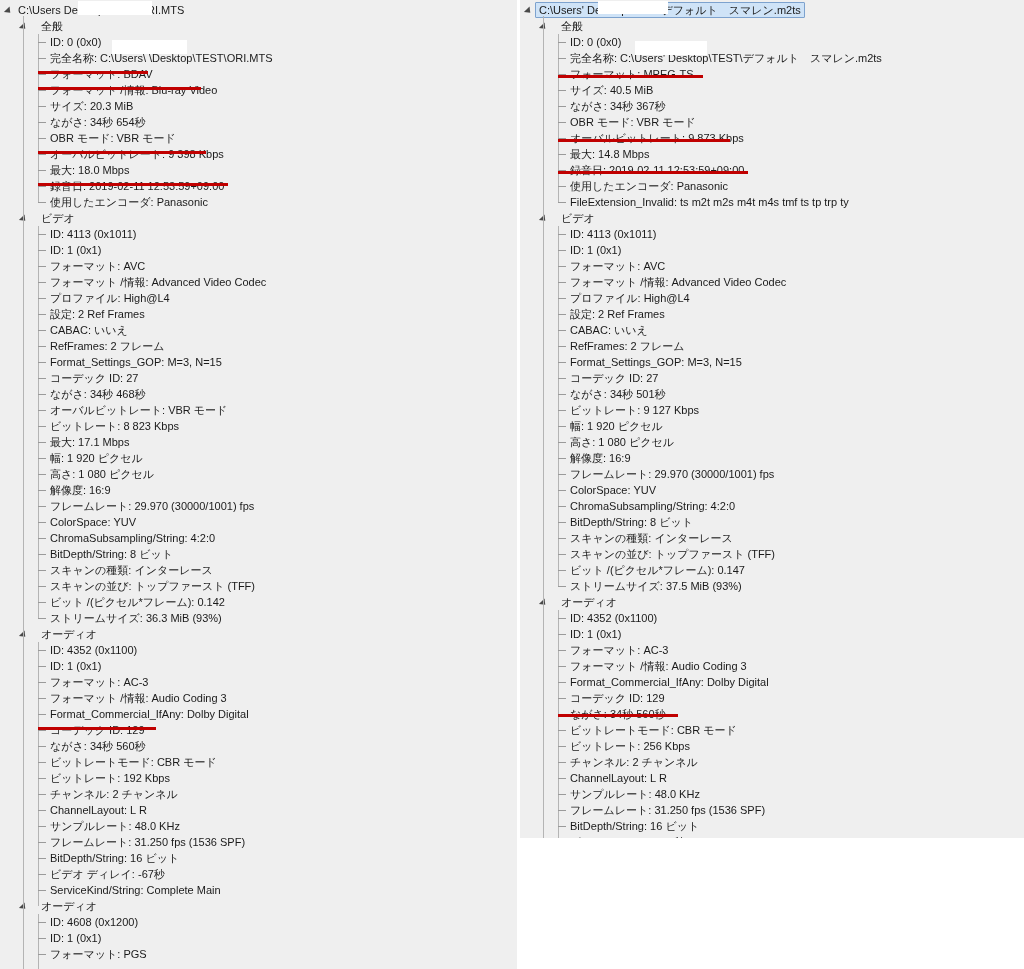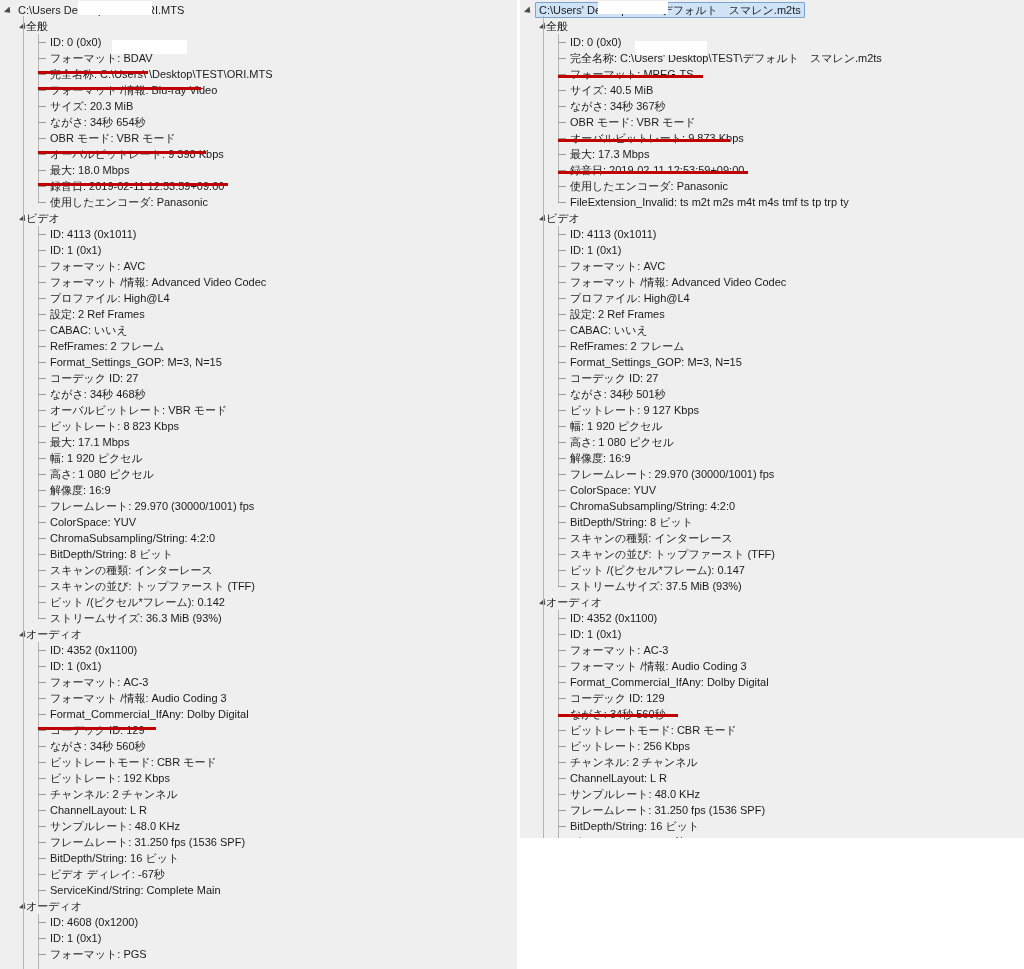--- a/index.html
+++ b/index.html
@@ -51,21 +51,21 @@
     position: relative;
     height: 16px;
     line-height: 16px;
     white-space: nowrap;
     font-size: 11px;
   }
 
   
   .d0 { padding-left: 18px; }
   
-  .d1 { padding-left: 26px; }
+  .d1 { padding-left: 41px; }
   
   .d2 { padding-left: 50px; }
 
   
   .tri {
     position: absolute;
     top: 5px;
     width: 0; height: 0;
     border-top: 4px solid transparent;
     border-bottom: 4px solid transparent;
@@ -133,22 +133,22 @@
 
 <div class="stage">
 
   <div class="panel" id="panel-left">
     <div class="tree" id="tree-left">
         <div class="node d0"><span class="tri"></span><span class="label">C:\Users                      Desktop\TEST\ORI.MTS</span></div>
         <div class="node d1"><span class="tri"></span><span class="label">全般</span></div>
         <div style="position: relative;">
           <div class="rail" style="left: 38px; top: 0px; height: 168px;"></div>
           <div class="node d2"><span class="elbow"></span><span class="label">ID: 0 (0x0)</span></div>
+          <div class="node d2"><span class="elbow"></span><span class="label">完全名称: C:\Users\                    \Desktop\TEST\ORI.MTS</span></div>
           <div class="node d2"><span class="elbow"></span><span class="label">フォーマット: BDAV</span></div>
-          <div class="node d2"><span class="elbow"></span><span class="label">完全名称: C:\Users\                    \Desktop\TEST\ORI.MTS</span></div>
           <div class="node d2"><span class="elbow"></span><span class="label">フォーマット /情報: Blu-ray Video</span></div>
           <div class="node d2"><span class="elbow"></span><span class="label">サイズ: 20.3 MiB</span></div>
           <div class="node d2"><span class="elbow"></span><span class="label">ながさ: 34秒 654秒</span></div>
           <div class="node d2"><span class="elbow"></span><span class="label">OBR モード: VBR モード</span></div>
           <div class="node d2"><span class="elbow"></span><span class="label">オーバルビットレート: 9 398 Kbps</span></div>
           <div class="node d2"><span class="elbow"></span><span class="label">最大: 18.0 Mbps</span></div>
           <div class="node d2"><span class="elbow"></span><span class="label">録音日: 2019-02-11 12:53:59+09:00</span></div>
           <div class="node d2"><span class="elbow"></span><span class="label">使用したエンコーダ: Panasonic</span></div>
         </div>
         <div class="node d1"><span class="tri"></span><span class="label">ビデオ</span></div>
@@ -219,21 +219,21 @@
         <div class="node d1"><span class="tri"></span><span class="label">全般</span></div>
         <div style="position: relative;">
           <div class="rail" style="left: 38px; top: 0px; height: 168px;"></div>
           <div class="node d2"><span class="elbow"></span><span class="label">ID: 0 (0x0)</span></div>
           <div class="node d2"><span class="elbow"></span><span class="label">完全名称: C:\Users'                   Desktop\TEST\デフォルト　スマレン.m2ts</span></div>
           <div class="node d2"><span class="elbow"></span><span class="label">フォーマット: MPEG-TS</span></div>
           <div class="node d2"><span class="elbow"></span><span class="label">サイズ: 40.5 MiB</span></div>
           <div class="node d2"><span class="elbow"></span><span class="label">ながさ: 34秒 367秒</span></div>
           <div class="node d2"><span class="elbow"></span><span class="label">OBR モード: VBR モード</span></div>
           <div class="node d2"><span class="elbow"></span><span class="label">オーバルビットレート: 9 873 Kbps</span></div>
-          <div class="node d2"><span class="elbow"></span><span class="label">最大: 17.3 Mbps</span></div>
+          <div class="node d2"><span class="elbow"></span><span class="label">最大: 14.8 Mbps</span></div>
           <div class="node d2"><span class="elbow"></span><span class="label">録音日: 2019-02-11 12:53:59+09:00</span></div>
           <div class="node d2"><span class="elbow"></span><span class="label">使用したエンコーダ: Panasonic</span></div>
           <div class="node d2"><span class="elbow"></span><span class="label">FileExtension_Invalid: ts m2t m2s m4t m4s tmf ts tp trp ty</span></div>
         </div>
         <div class="node d1"><span class="tri"></span><span class="label">ビデオ</span></div>
         <div style="position: relative;">
           <div class="rail" style="left: 38px; top: 0px; height: 360px;"></div>
           <div class="node d2"><span class="elbow"></span><span class="label">ID: 4113 (0x1011)</span></div>
           <div class="node d2"><span class="elbow"></span><span class="label">ID: 1 (0x1)</span></div>
           <div class="node d2"><span class="elbow"></span><span class="label">フォーマット: AVC</span></div>

